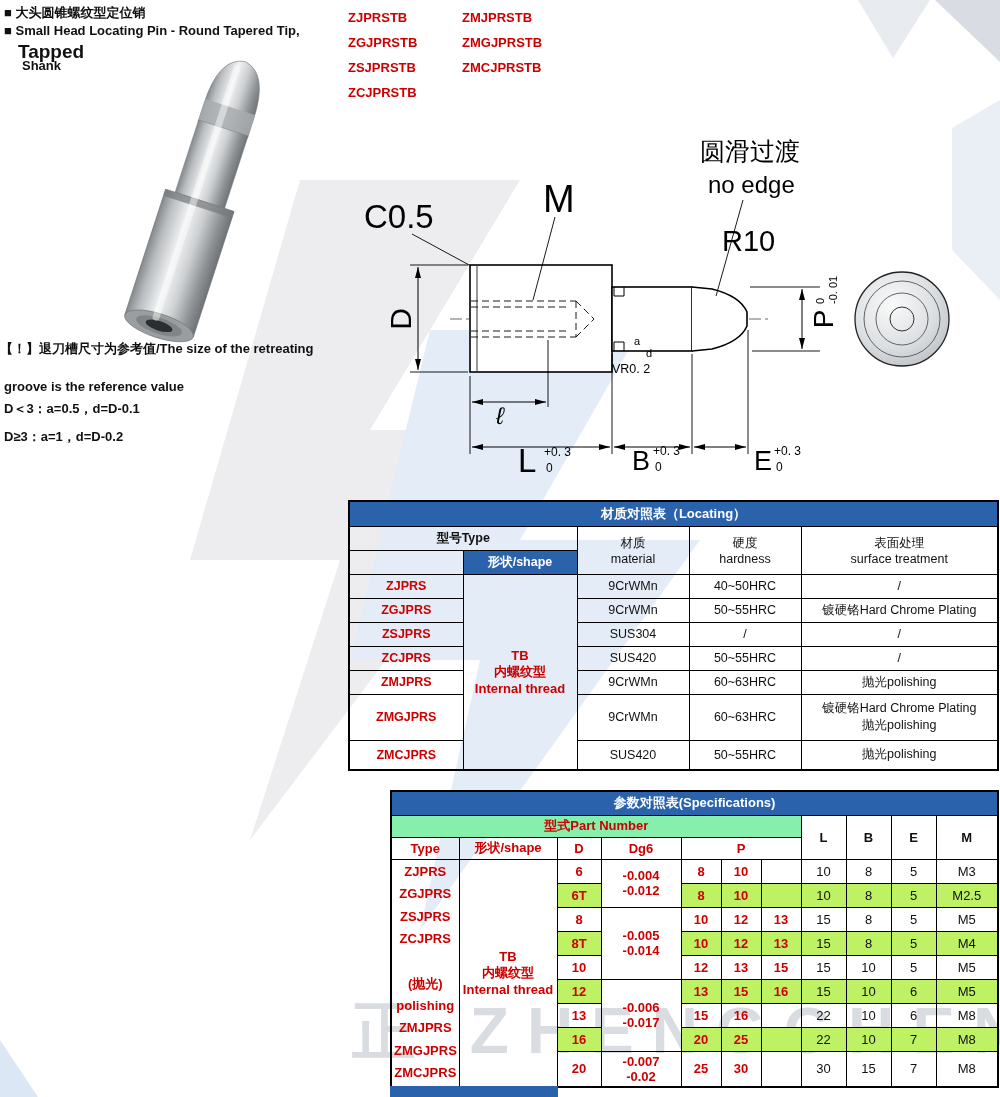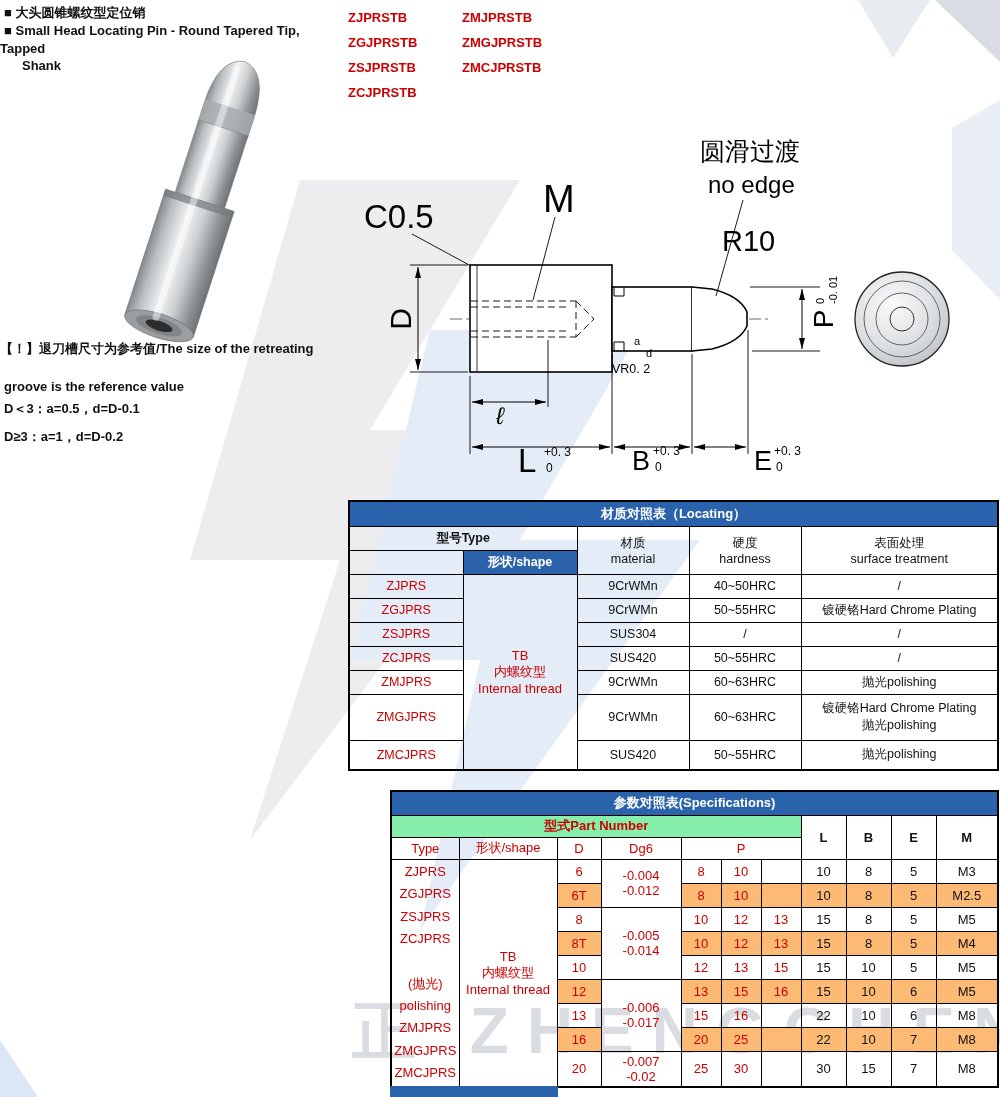--- a/index.html
+++ b/index.html
@@ -5,44 +5,44 @@
   html,body{margin:0;padding:0;background:#fff;}
   #page{position:relative;width:1000px;height:1097px;background:#fff;overflow:hidden;
         font-family:"Liberation Sans",sans-serif;color:#111;}
   .abs{position:absolute;}
   
   #bg-shapes,#wm-text{z-index:0;}
   .content{z-index:1;}
   
   #title-cn{left:4px;top:4px;font-size:13px;font-weight:bold;}
   #title-en{left:4px;top:23px;font-size:13px;font-weight:600;}
-  #title-en2{left:0;top:41px;font-size:13px;font-weight:600;}
+  #title-en2{left:18px;top:41px;font-size:19px;font-weight:600;}
   #title-en3{left:22px;top:58px;font-size:13px;font-weight:600;}
   .models{font-size:13px;font-weight:bold;color:#cc0000;line-height:25px;}
   #models-1{left:348px;top:5px;}
   #models-2{left:462px;top:5px;}
   
   .notice{font-size:13px;font-weight:bold;}
   #notice-1{left:0;top:340px;}
   #notice-2{left:4px;top:359px;margin-top:20px;}
   #rule-1{left:4px;top:400px;text-align:center;}
   #rule-2{left:4px;top:428px;}
   
   #wm-text{left:352px;top:988px;font-size:64px;font-weight:bold;color:#d9dce1;
            letter-spacing:18px;white-space:nowrap;}
   
   .tbl{position:absolute;border-collapse:collapse;table-layout:fixed;z-index:1;
        border:2px solid #000;font-size:12.5px;}
   .tbl td{border:1px solid #000;text-align:center;vertical-align:middle;padding:0 2px;}
   .blue-bar{background:#2a63ac;color:#fff;font-weight:bold;font-size:13px;}
   .band{background:#86efac;color:#cc0000;font-weight:bold;font-size:13px;}
-  .red{color:#cc0000;font-weight:normal;margin-top:37px;}
+  .red{color:#cc0000;font-weight:bold;margin-top:37px;}
   .bold{font-weight:bold;}
   .pre{white-space:pre-line;}
-  td.hl{background:#fdba74;}
+  td.hl{background:#bef264;}
   #specs td{font-size:13px;}
   #clipped-bar{left:390px;top:1086px;width:168px;height:11px;background:#2a63ac;z-index:2;}
   svg text{font-family:"Liberation Sans",sans-serif;}
 </style>
 </head>
 <body>
 
 <div id="page">
 
   <svg id="bg-shapes" class="abs" width="1000" height="1097" style="left:0;top:0">

